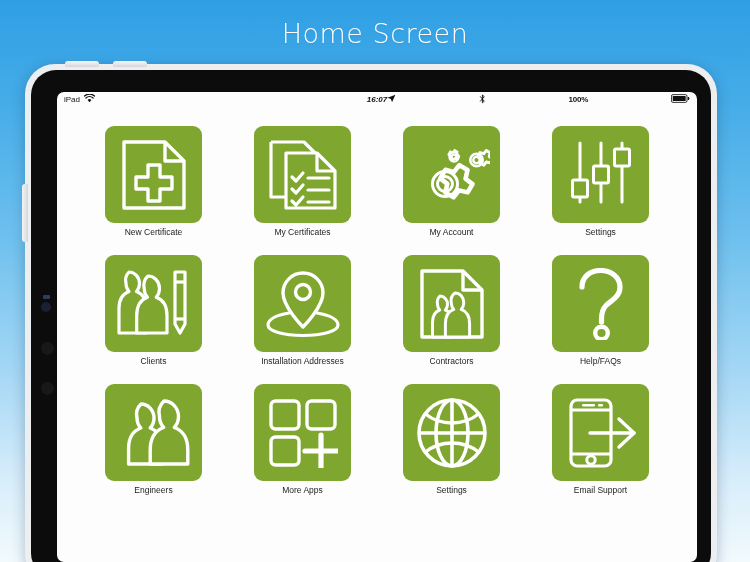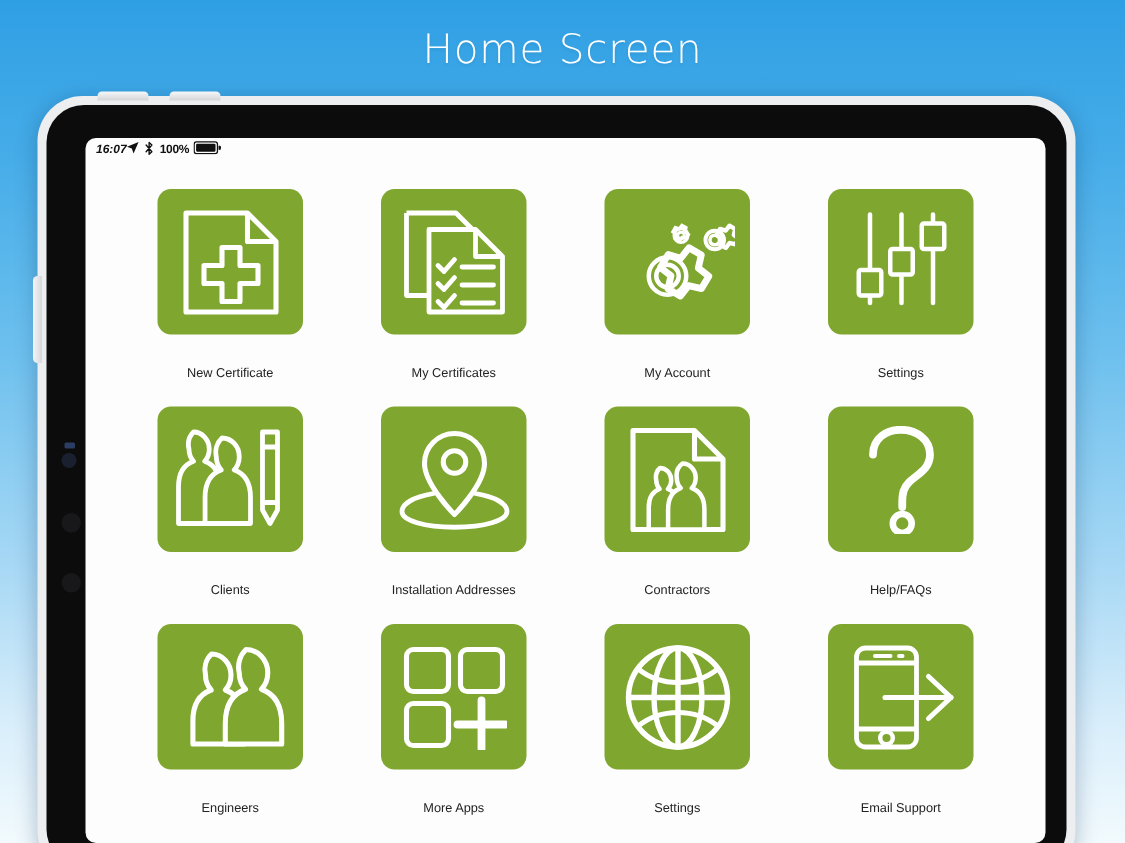--- a/index.html
+++ b/index.html
@@ -93,21 +93,21 @@
   #status-bar {
     position: absolute;
     left: 0; top: 0; width: 640px; height: 15px;
     display: flex; align-items: center;
     font-size: 8px; color: #111;
     font-family: "Liberation Sans", sans-serif;
     padding: 0 7px;
   }
   #status-left  { display: flex; align-items: center; gap: 4px; flex: 1; }
   #status-center{ flex: 0 0 auto; font-weight: bold; font-size: 8px; font-style: italic; }
-  #status-right { display: flex; align-items: center; justify-content: flex-start;
+  #status-right { display: flex; align-items: center; justify-content: space-between;
                   gap: 3px; flex: 1; }
   #status-left  .lbl { font-size: 8px; }
   #battery-pct { font-weight: bold; font-size: 8px; letter-spacing: -0.2px; }
   .sb-ico { display: block; }
 
   
   #app-grid {
     position: absolute;
     left: 0; top: 20px;
     width: 640px;
@@ -121,21 +121,21 @@
     cursor: pointer;
   }
   .tile-box {
     width: 97px; height: 97px;
     background: #7fa62e;
     border-radius: 9px;
     display: flex; align-items: center; justify-content: center;
   }
   .tile-box svg { display: block; }
   .tile-label {
-    margin-top: 20px;
+    margin-top: 4px;
     font-size: 8.5px;
     color: #232323;
     text-align: center;
     white-space: nowrap;
     font-family: "Liberation Sans", sans-serif;
   }
 </style>
 </head>
 <body>
 
@@ -151,20 +151,30 @@
 
     <div id="bezel">
       <div class="sensor" id="sensor-led"></div>
       <div class="sensor" id="sensor-cam"></div>
       <div class="sensor" id="sensor-dot1"></div>
       <div class="sensor" id="sensor-dot2"></div>
 
       <div id="screen">
 
         <div id="status-bar">
+          <div id="status-left">
+            <span class="lbl">iPad</span>
+            <span class="sb-ico">
+              <svg width="11" height="9" viewBox="0 0 11 9">
+                <path d="M5.5 8.2 L3.6 5.9 A3 3 0 0 1 7.4 5.9 Z" fill="#111"></path>
+                <path d="M1.9 4.0 A5.4 5.4 0 0 1 9.1 4.0" stroke="#111" stroke-width="1.2" fill="none" stroke-linecap="round"></path>
+                <path d="M0.4 2.0 A7.6 7.6 0 0 1 10.6 2.0" stroke="#111" stroke-width="1.2" fill="none" stroke-linecap="round"></path>
+              </svg>
+            </span>
+          </div>
           <div id="status-center">16:07</div>
           <div id="status-right">
             <span class="sb-ico">
               <svg width="9" height="9" viewBox="0 0 10 10">
                 <path d="M9.3 0.7 L0.7 4.3 L4.3 5.6 L5.6 9.3 Z" fill="#111"></path>
               </svg>
             </span>
             <span class="sb-ico">
               <svg width="7" height="10" viewBox="0 0 7 12">
                 <path d="M1 3.2 L5.6 8.6 L3.4 10.6 L3.4 1.2 L5.6 3.2 L1 8.6" stroke="#111" stroke-width="1.1" fill="none" stroke-linejoin="round" stroke-linecap="round"></path>

